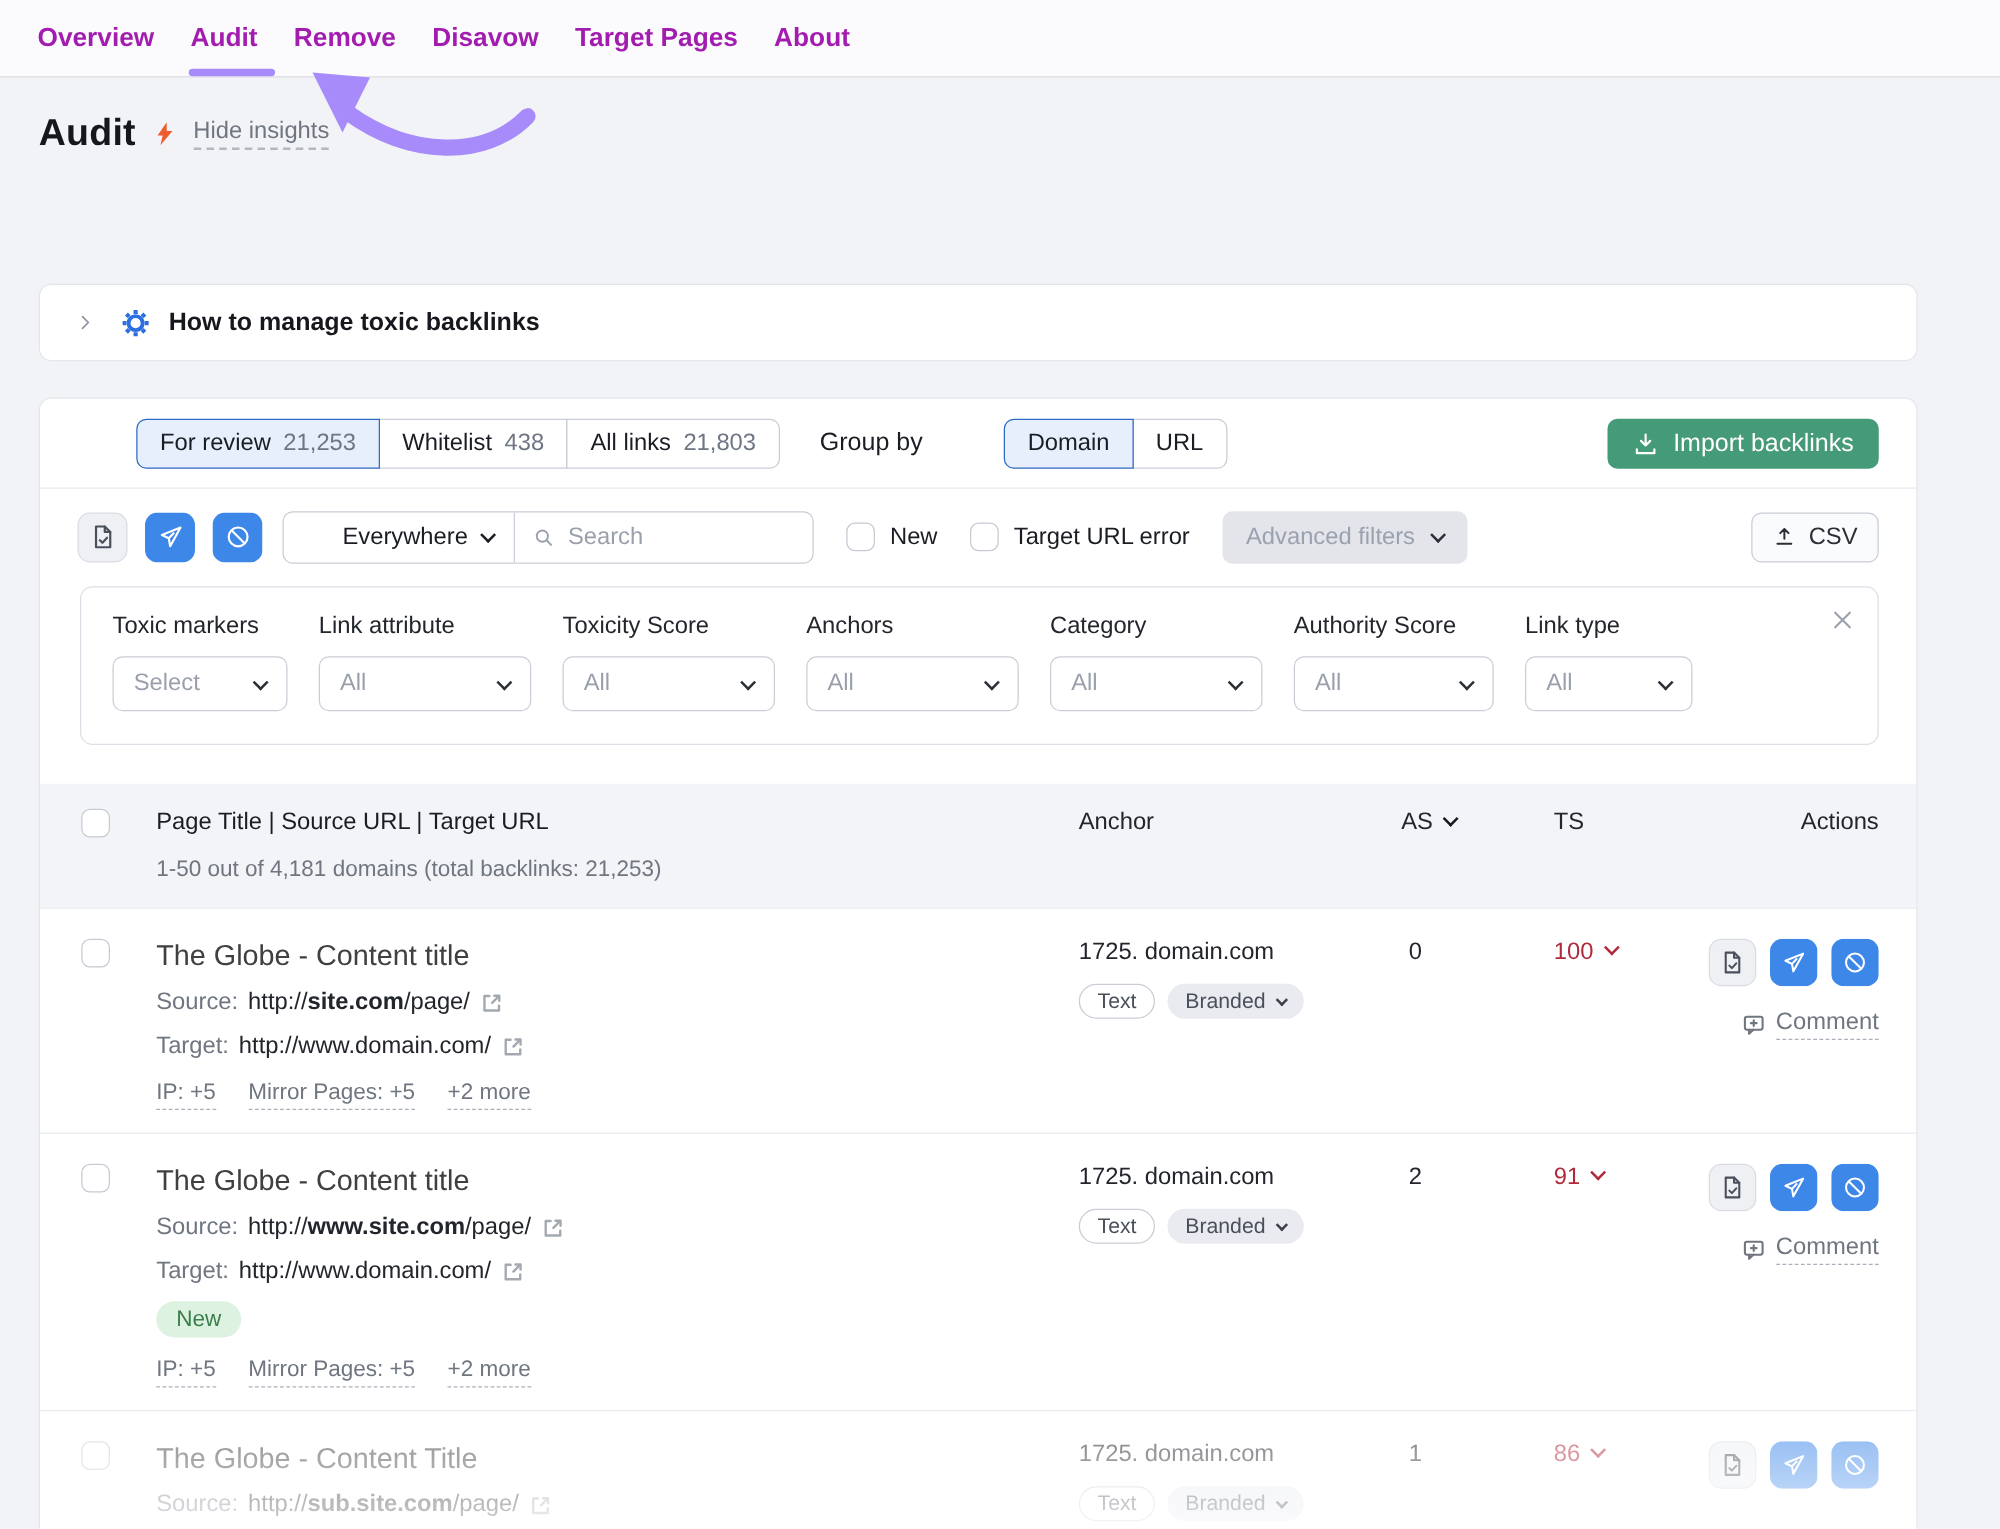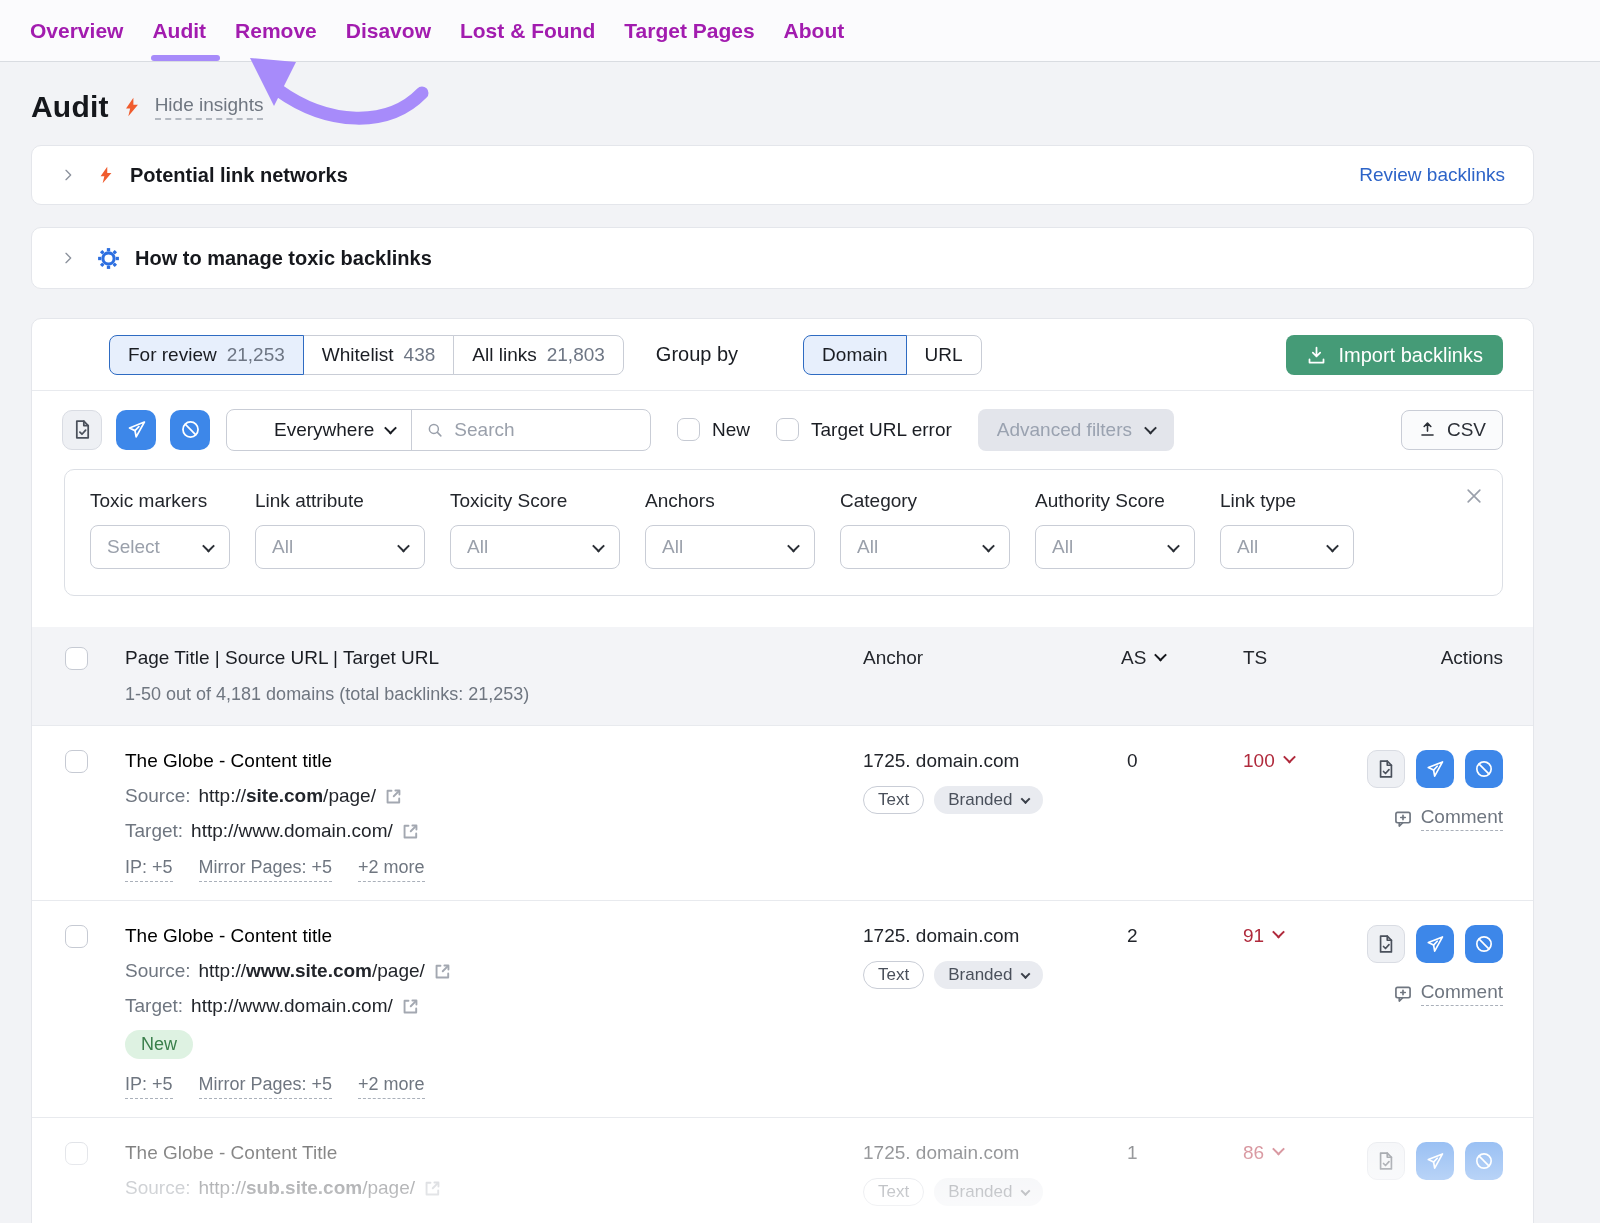--- a/index.html
+++ b/index.html
@@ -98,21 +98,21 @@
   .thead .hmain { font-size:19px; color:#1a1d23; }
   .thead .hsub { grid-column:2; font-size:18px; color:#6f7680; margin-top:10px; }
   .hcol { font-size:19px; color:#23262c; padding-left:8px; }
   .hcol.as { padding-left:16px; display:flex; align-items:flex-start; gap:10px; }
   .hcol.as .chv { margin-top:5px; color:#15171c; }
   .hcol.ts { padding-left:38px; }
   .hcol.actions { text-align:right; padding-left:0; }
 
   .trow { border-top:1px solid #e8eaee; padding-top:24px; padding-bottom:18px; position:relative; }
   .trow:first-of-type { border-top:none; }
-  .rtitle { font-size:19px; color:#000000; }
+  .rtitle { font-size:23px; color:#404040; }
   .urlline { font-size:19px; margin-top:13px; display:flex; align-items:center; gap:8px; }
   .ulab { color:#6f7680; }
   .url { color:#22252b; }
   .url b { font-weight:700; }
   .ext { color:#a3a8b1; }
   .badge-new { display:inline-block; margin-top:13px; background:var(--badge_green_bg,#def2e2);
                color:var(--badge_green_text,#3a7f4b); font-size:18px; padding:4px 16px; border-radius:15px; }
   .metaline { margin-top:15px; display:flex; gap:26px; }
   .metaline span { font-size:18px; color:#6f7680; border-bottom:1.5px dashed #aab0ba; padding-bottom:3px; cursor:pointer; }
   .aname { font-size:19px; color:#22252b; padding-left:8px; }
@@ -198,49 +198,37 @@
   </defs>
 </svg>
 
 <div class="page">
 
   <div class="topnav">
     <div class="nav-item">Overview</div>
     <div class="nav-item active">Audit</div>
     <div class="nav-item">Remove</div>
     <div class="nav-item">Disavow</div>
-    <div class="nav-item">Lost &amp; Found</div>
     <div class="nav-item">Target Pages</div>
     <div class="nav-item">About</div>
   </div>
 
   <svg class="arrow-annotation" width="300" height="105" viewBox="0 0 300 105">
     <path d="M272 47 C 238 82, 178 80, 128 44" stroke="#a78bfa" stroke-width="13" fill="none" stroke-linecap="round"></path>
     <polygon points="100,12 146,16 124,60" fill="#a78bfa"></polygon>
   </svg>
 
   <div class="heading">
     <h1>Audit</h1>
     <svg class="ic bolt" width="22" height="24">
         <use href="#sym-bolt"></use>
       </svg>
     <span class="insights-link">Hide insights</span>
   </div>
 
-  <div class="info-card" style="top:145px;height:60px;">
-    <svg class="ic chev-right" width="16" height="16" viewBox="0 0 24 24">
-        <use href="#sym-chevron-right"></use>
-      </svg>
-    <svg class="ic bolt" width="20" height="22">
-        <use href="#sym-bolt"></use>
-      </svg>
-    <span class="card-title">Potential link networks</span>
-    <span class="spacer"></span>
-    <span class="link-blue">Review backlinks</span>
-  </div>
 
   <div class="info-card" style="top:227px;height:62px;">
     <svg class="ic chev-right" width="16" height="16" viewBox="0 0 24 24">
         <use href="#sym-chevron-right"></use>
       </svg>
     <svg class="ic gear" width="25" height="25" viewBox="0 0 24 24">
         <use href="#sym-gear"></use>
       </svg>
     <span class="card-title">How to manage toxic backlinks</span>
   </div>

